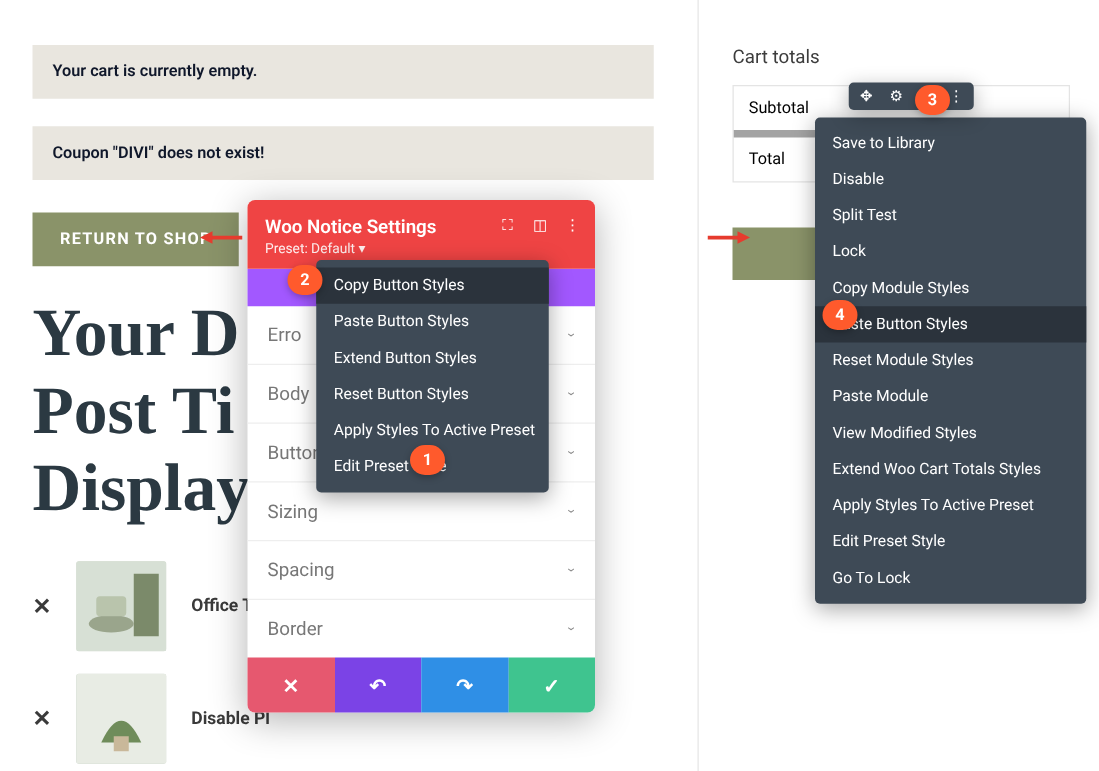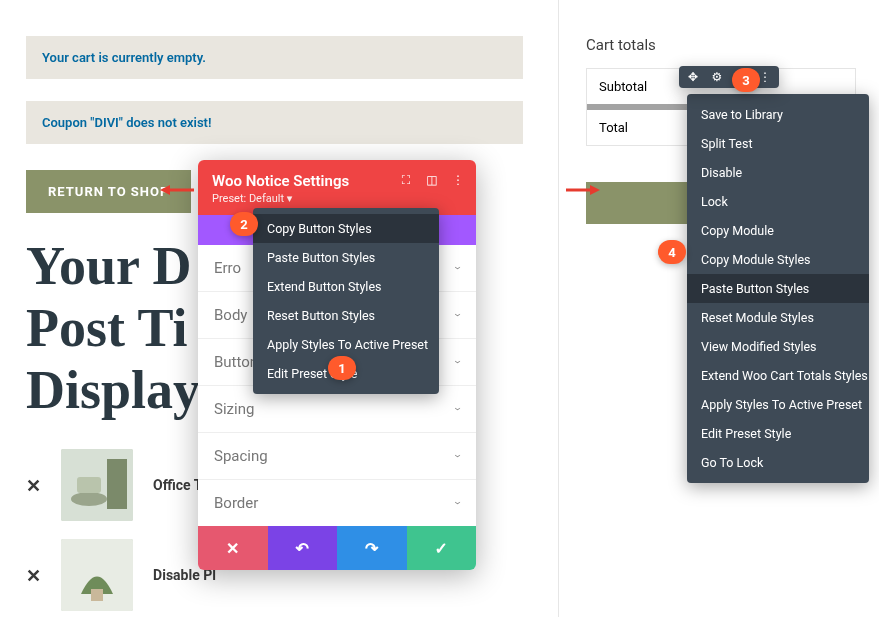--- a/index.html
+++ b/index.html
@@ -2,21 +2,21 @@
 <html><head>
 <meta charset="utf-8">
 <style>
   * { box-sizing: border-box; margin: 0; padding: 0; }
   body { font-family: -apple-system, BlinkMacSystemFont, "Segoe UI", Roboto, sans-serif; background: #fff; width: 879px; height: 617px; overflow: hidden; position: relative; }
 
   .left-col { position: absolute; left: 26px; top: 36px; width: 497px; }
   .divider { position: absolute; left: 558px; top: 0; width: 1px; height: 100%; background: #e6e6e6; }
   .right-col { position: absolute; left: 586px; top: 36px; width: 270px; }
 
-  .notice { background: #e9e6df; color: #0369a1; font-size: 13px; font-weight: 600; padding: 14px 16px; margin-bottom: 22px; }
+  .notice { background: #e9e6df; color: #0f172a; font-size: 13px; font-weight: 600; padding: 14px 16px; margin-bottom: 22px; }
   .return-btn { display: inline-block; background: #8a9369; color: #fff; font-size: 13px; font-weight: 700; letter-spacing: 1px; padding: 14px 22px; margin-top: 4px; margin-bottom: 22px; }
   .big-title { font-family: Georgia, "Times New Roman", serif; font-size: 54px; font-weight: 700; color: #2b3942; line-height: 1.15; margin-bottom: 28px; }
 
   .prod-row { display: flex; align-items: center; gap: 20px; margin-bottom: 18px; }
   .prod-x { font-size: 18px; color: #3a3a3a; font-weight: 700; }
   .prod-img { width: 72px; height: 72px; background: #cfd8cc; border-radius: 2px; overflow: hidden; }
   .prod-img svg { width: 100%; height: 100%; }
   .prod-name { font-size: 14px; font-weight: 700; color: #3a3a3a; }
 
   
@@ -49,21 +49,21 @@
   .cart-table .row { display: flex; border-bottom: 6px solid #a3a3a3; }
   .cart-table .row:last-child { border-bottom: none; }
   .cart-table .cell { padding: 10px 12px; font-size: 13px; }
   .proceed-btn { margin-top: 36px; background: #8a9369; color: #fff; text-align: center; padding: 14px 0; font-size: 12px; font-weight: 700; letter-spacing: 1.5px; width: 100%; }
 
   
   .module-toolbar { position: absolute; right: 100px; top: 66px; background: #3e4a56; border-radius: 4px; padding: 4px 6px; display: flex; gap: 8px; align-items: center; z-index: 30; box-shadow: 0 4px 16px rgba(0,0,0,.3); }
   .module-toolbar .ticon { color: #fff; font-size: 12px; width: 16px; text-align: center; }
 
   
-  .ctx2 { position: absolute; right: 10px; top: 94px; width: 182px; background: #3e4a56; border-radius: 4px; box-shadow: 0 4px 18px rgba(0,0,0,.35); padding: 6px 0; z-index: 25; }
+  .ctx2 { position: absolute; right: 10px; top: 94px; width: 217px; background: #3e4a56; border-radius: 4px; box-shadow: 0 4px 18px rgba(0,0,0,.35); padding: 6px 0; z-index: 25; }
 
   
   .badge { position: absolute; width: 28px; height: 24px; background: #ff5a2c; border-radius: 14px; color: #fff; font-size: 13px; font-weight: 700; display: flex; align-items: center; justify-content: center; z-index: 40; box-shadow: 0 2px 6px rgba(0,0,0,.25); }
   .arrow { position: absolute; width: 34px; height: 14px; z-index: 22; }
   .arrow svg { width: 100%; height: 100%; }
 </style>
 </head>
 <body>
 
 <div class="left-col">
@@ -169,27 +169,27 @@
 
 <div class="module-toolbar">
   <span class="ticon">✥</span>
   <span class="ticon">⚙</span>
   <span class="ticon">⧉</span>
   <span class="ticon">⋮</span>
 </div>
 
 <div class="ctx2">
   <div class="item">Save to Library</div>
+  <div class="item">Disable</div>
   <div class="item">Split Test</div>
-  <div class="item">Disable</div>
   <div class="item">Lock</div>
-  <div class="item">Copy Module</div>
   <div class="item">Copy Module Styles</div>
   <div class="item hover">Paste Button Styles</div>
   <div class="item">Reset Module Styles</div>
+  <div class="item">Paste Module</div>
   <div class="item">View Modified Styles</div>
   <div class="item">Extend Woo Cart Totals Styles</div>
   <div class="item">Apply Styles To Active Preset</div>
   <div class="item">Edit Preset Style</div>
   <div class="item">Go To Lock</div>
 </div>
 
 <div class="arrow" style="left:160px; top:182px;">
   <svg viewBox="0 0 34 14">
       <line x1="34" y1="7" x2="6" y2="7" stroke="#e63b2e" stroke-width="3"></line>

